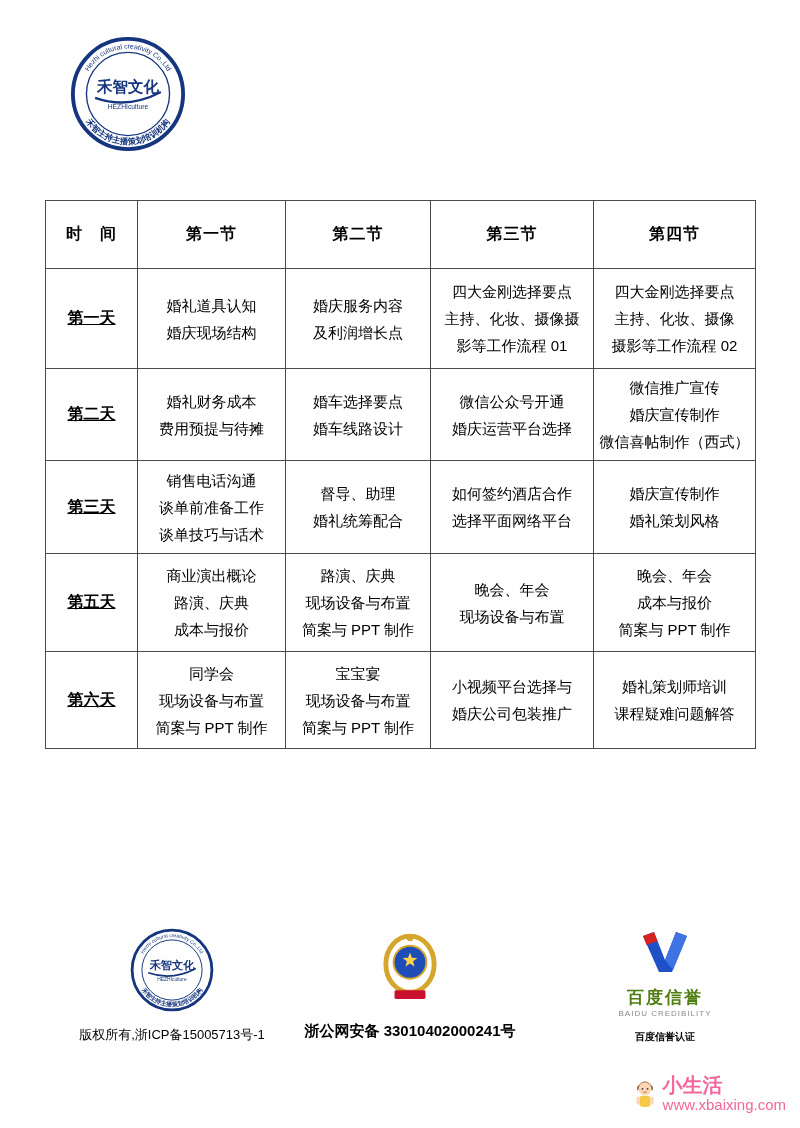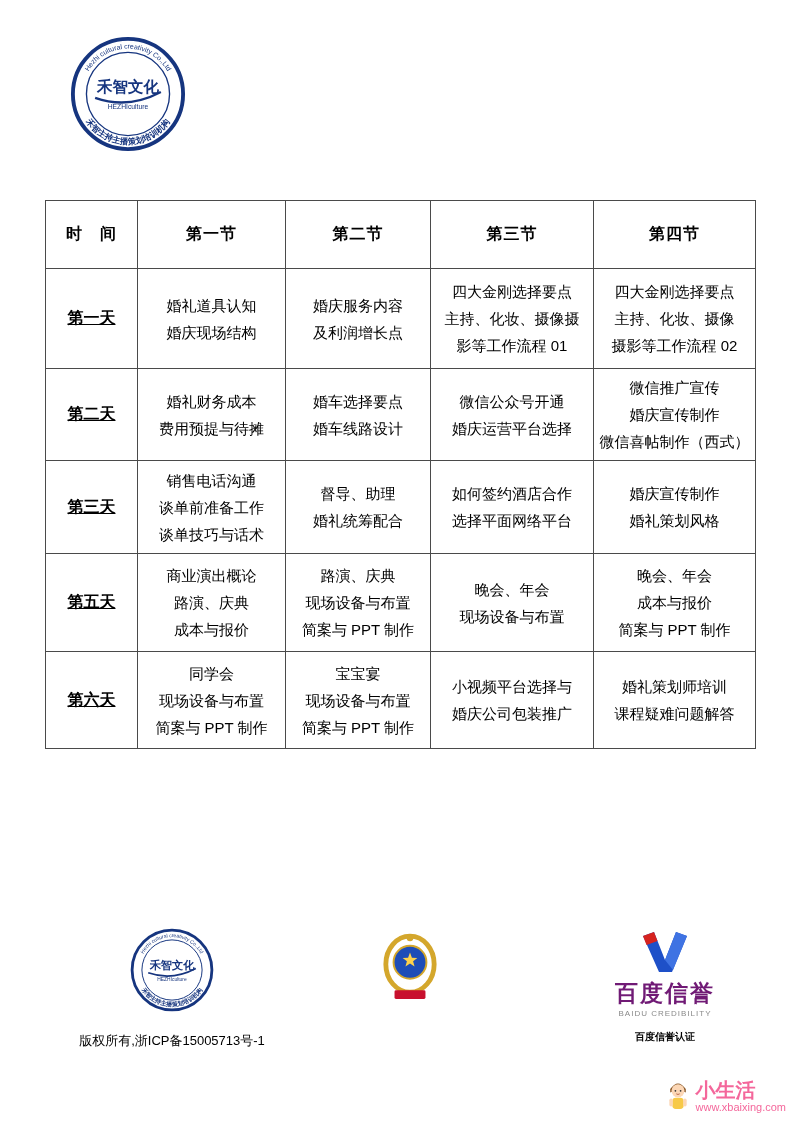--- a/index.html
+++ b/index.html
@@ -32,40 +32,40 @@
   .schedule th { font-size:16px; font-weight:bold; letter-spacing:1px;margin-top:47px; }
   .schedule td.day { font-size:16px; font-weight:bold;text-decoration:underline; }
   .schedule td.cell { font-size:15px; line-height:1.8; white-space:pre-line; }
   tr.row-0 { height:100px; } tr.row-1 { height:92px; }
   tr.row-2 { height:93px; }  tr.row-3 { height:95px; }
   tr.row-4 { height:98px; }  tr.row-5 { height:97px; }
 
   
   .ftr-left  { position:absolute; left:72px;  top:928px; width:200px; text-align:center; }
   .ftr-logo  { width:84px; height:84px; margin:0 auto; }
-  .icp-text  { margin-top:20px; font-size:13px; color:#000; white-space:nowrap; }
+  .icp-text  { margin-top:14px; font-size:13px; color:#000; white-space:nowrap; }
 
   .ftr-center { position:absolute; left:295px; top:932px; width:230px; text-align:center; }
   .badge      { width:58px; height:74px; margin:0 auto; }
   .badge svg  { width:100%; height:100%; display:block; }
   .police-text{ margin-top:16px; font-size:15px; font-weight:bold; color:#000; white-space:nowrap; }
 
   .ftr-right   { position:absolute; left:585px; top:930px; width:160px; text-align:center; }
   .baidu-logo  { width:48px; height:44px; margin:0 auto; }
   .baidu-logo svg { width:100%; height:100%; display:block; }
-  .baidu-title { margin-top:4px; font-size:23px; font-weight:bold; color:#701a75; letter-spacing:2px; }
+  .baidu-title { margin-top:12px; font-size:17px; font-weight:bold; color:#4d7c0f; letter-spacing:2px; }
   .baidu-sub   { font-size:8px; color:#8a8a8a; letter-spacing:1px; }
   .baidu-caption { margin-top:12px; font-size:10px; font-weight:bold; color:#000; }
 
   
   .watermark { position:absolute; right:14px; bottom:14px; display:flex; align-items:center; }
   .wm-icon   { width:26px; height:32px; margin-right:5px; }
   .wm-icon svg { width:100%; height:100%; display:block; }
   .wm-name   { font-size:20px; font-weight:bold; line-height:1.1; }
-  .wm-url    { font-size:11px; line-height:1.2; }
+  .wm-url    { font-size:15px; line-height:1.2; }
 </style>
 </head>
 <body>
 
 <div class="page">
 
   <div class="hdr-logo">
     <svg viewBox="0 0 120 120">
       <circle cx="60" cy="60" r="57" fill="#ffffff" stroke="#16357f" stroke-width="4"></circle>
       <circle cx="60" cy="60" r="43" fill="none" stroke="#16357f" stroke-width="1.4"></circle>
@@ -197,20 +197,21 @@
   <div class="ftr-center">
     <div class="badge">
       <svg viewBox="0 0 60 76">
         <ellipse cx="30" cy="33" rx="25" ry="29" fill="none" stroke="#d4a72c" stroke-width="5"></ellipse>
         <circle cx="30" cy="31" r="17" fill="#1e4db7" stroke="#d4a72c" stroke-width="2"></circle>
         <polygon points="30,21 32,26.25 37.6,26.5 33.2,30 34.7,35.5 30,32.4 25.3,35.5 26.8,30 22.4,26.5 28,26.25" fill="#ffd24a"></polygon>
         <rect x="14" y="60" width="32" height="9" rx="1.5" fill="#c8102e"></rect>
         <circle cx="30" cy="6" r="3.4" fill="#d4a72c"></circle>
       </svg>
     </div>
+    <div class="police-text">浙公网安备 33010402000241号</div>
   </div>
 
   <div class="ftr-right">
     <div class="baidu-logo">
       <svg viewBox="0 0 48 44">
         <polygon points="2,6 13,2 24,30 35,2 46,6 31,42 18,42" fill="#1e50c8"></polygon>
         <polygon points="24,30 35,2 46,6 32,40" fill="#3f73e3"></polygon>
         <polygon points="2,6 13,2 16.5,11 5.5,15" fill="#d6231f"></polygon>
       </svg>
     </div>

